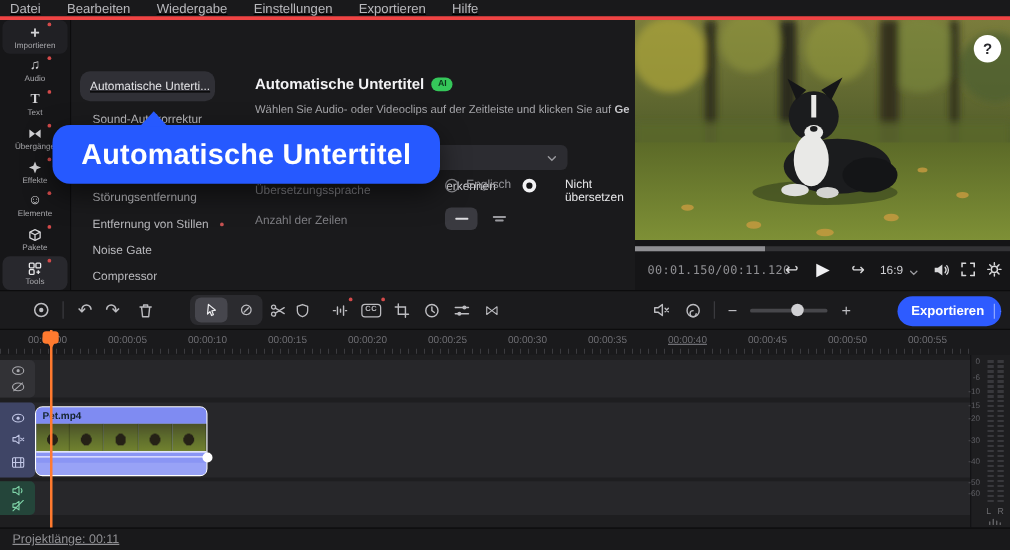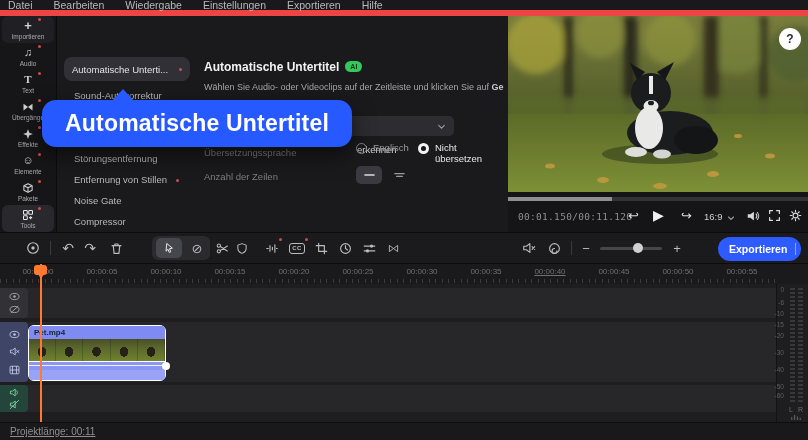--- a/index.html
+++ b/index.html
@@ -1,37 +1,37 @@
 <!DOCTYPE html>
 <html><head>
 <meta charset="utf-8">
 <style>
   html,body{margin:0;padding:0;}
   body{width:808px;height:440px;background:#151517;overflow:hidden;position:relative;
        font-family:"Liberation Sans","DejaVu Sans",sans-serif;-webkit-font-smoothing:antialiased;}
   .abs{position:absolute;}
   
-  .menubar{left:0;top:0;width:808px;height:16px;background:#19191b;border-bottom:6px solid #ef4444;
-           display:flex;align-items:center;gap:21px;padding-left:8px;box-sizing:border-box;}
+  .menubar{left:0;top:0;width:808px;height:16px;background:#19191b;border-bottom:3px solid #ef4444;
+           display:flex;align-items:center;gap:21px;padding-left:8px;box-sizing:border-box;text-decoration:underline;}
   .menubar span{font-size:10.5px;color:#b9b9bd;cursor:default;}
   
   .sidebar{left:0;top:16px;width:57px;height:216px;background:#161618;border-right:1px solid #0c0c0d;box-sizing:border-box;
            display:flex;flex-direction:column;}
   .side-item{height:27px;display:flex;flex-direction:column;align-items:center;justify-content:center;position:relative;margin:0 2px;border-radius:6px;}
   .side-item .glyph{height:13px;line-height:13px;font-size:11px;color:#d2d2d5;display:flex;align-items:center;justify-content:center;}
   .side-item .lbl{font-size:6.5px;color:#a9a9ad;margin-top:1px;white-space:nowrap;}
   .side-item .dot{position:absolute;top:2px;right:13px;width:3px;height:3px;border-radius:50%;background:#d34a4a;}
   .side-sel{background:#28282d;}
   .side-soft{background:#202024;}
   
   .panel{left:57px;top:16px;width:451px;height:216px;background:#1a1a1c;}
   .tabbar{position:absolute;left:0;top:0;width:451px;height:28px;border-bottom:1px solid #2a2a2d;}
   .tab{position:absolute;top:8px;font-size:11px;}
-  .list-pill{position:absolute;left:7px;top:41px;width:126px;height:24px;background:#303036;border-radius:8px;
-             display:flex;align-items:center;padding:0 8px;box-sizing:border-box;}
+  .list-pill{position:absolute;left:7px;top:41px;width:108px;height:24px;background:#303036;border-radius:8px;
+             display:flex;align-items:center;padding:0 8px;box-sizing:border-box;text-decoration:underline;}
   .list-pill span{font-size:9.5px;color:#e3e3e6;white-space:nowrap;}
   .list-item{position:absolute;left:17px;font-size:9.5px;color:#b9b9bd;white-space:nowrap;}
   .reddot{display:inline-block;width:3px;height:3px;border-radius:50%;background:#c75252;vertical-align:middle;}
   
   .c-title{position:absolute;left:147px;top:44px;font-size:12px;font-weight:bold;color:#f2f2f4;}
   .ai-badge{display:inline-block;margin-left:6px;background:#35c75a;color:#0c3a1c;font-size:7px;font-weight:bold;
             border-radius:8px;padding:2px 5px;vertical-align:2px;}
   .c-desc{position:absolute;left:147px;top:66px;width:300px;font-size:9px;color:#a5a5a9;white-space:nowrap;overflow:hidden;}
   .dropdown{position:absolute;left:283px;top:100px;width:114px;height:20px;background:#2c2c31;border-radius:5px;
             display:flex;align-items:center;box-sizing:border-box;padding-left:17px;}
@@ -203,21 +203,21 @@
     <svg style="margin-left:auto;margin-right:8px;" width="9" height="9" viewBox="0 0 16 16" fill="none" stroke="#9a9a9f" stroke-width="2" stroke-linecap="round">
         <path d="M3 6l5 5 5-5"></path>
       </svg>
   </div>
 
   <div class="abs" style="left:147px;top:126px;width:300px;height:14px;">
     <span class="row-lbl">Übersetzungssprache</span>
     <span class="radio" style="position:absolute;left:152px;top:1px;border:1.5px solid #85858a;"></span>
     <span class="row-lbl" style="position:absolute;left:169px;color:#98989d;">Englisch</span>
     <span class="radio" style="position:absolute;left:214px;top:1px;border:3.5px solid #f2f2f4;background:#141416;"></span>
-    <span class="row-lbl" style="position:absolute;left:231px;color:#e8e8ea;">Nicht übersetzen</span>
+    <span class="row-lbl" style="position:absolute;left:248px;color:#e8e8ea;">Nicht übersetzen</span>
   </div>
 
   <div class="abs" style="left:147px;top:150px;width:300px;height:18px;">
     <span class="row-lbl" style="line-height:18px;">Anzahl der Zeilen</span>
     <span class="linebtn" style="position:absolute;left:152px;top:0;background:#3a3a40;">
       <svg width="11" height="8" viewBox="0 0 12 8" stroke="#dcdcdf" stroke-width="1.6" stroke-linecap="round">
           <path d="M1 4h10"></path>
         </svg>
     </span>
     <span class="linebtn" style="position:absolute;left:182px;top:0;">

